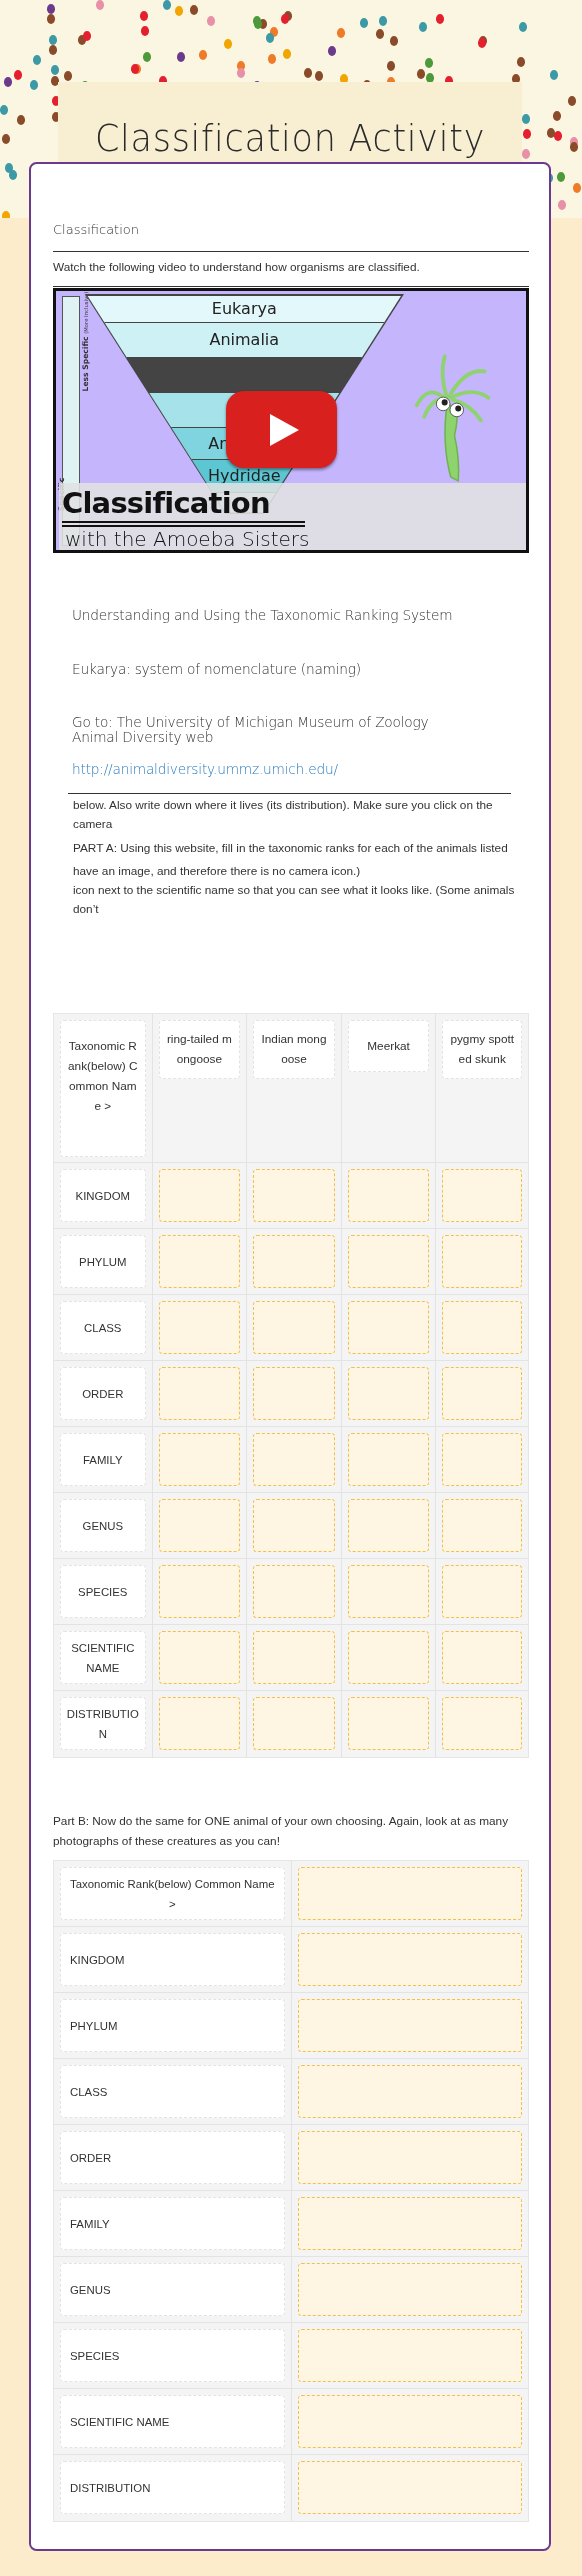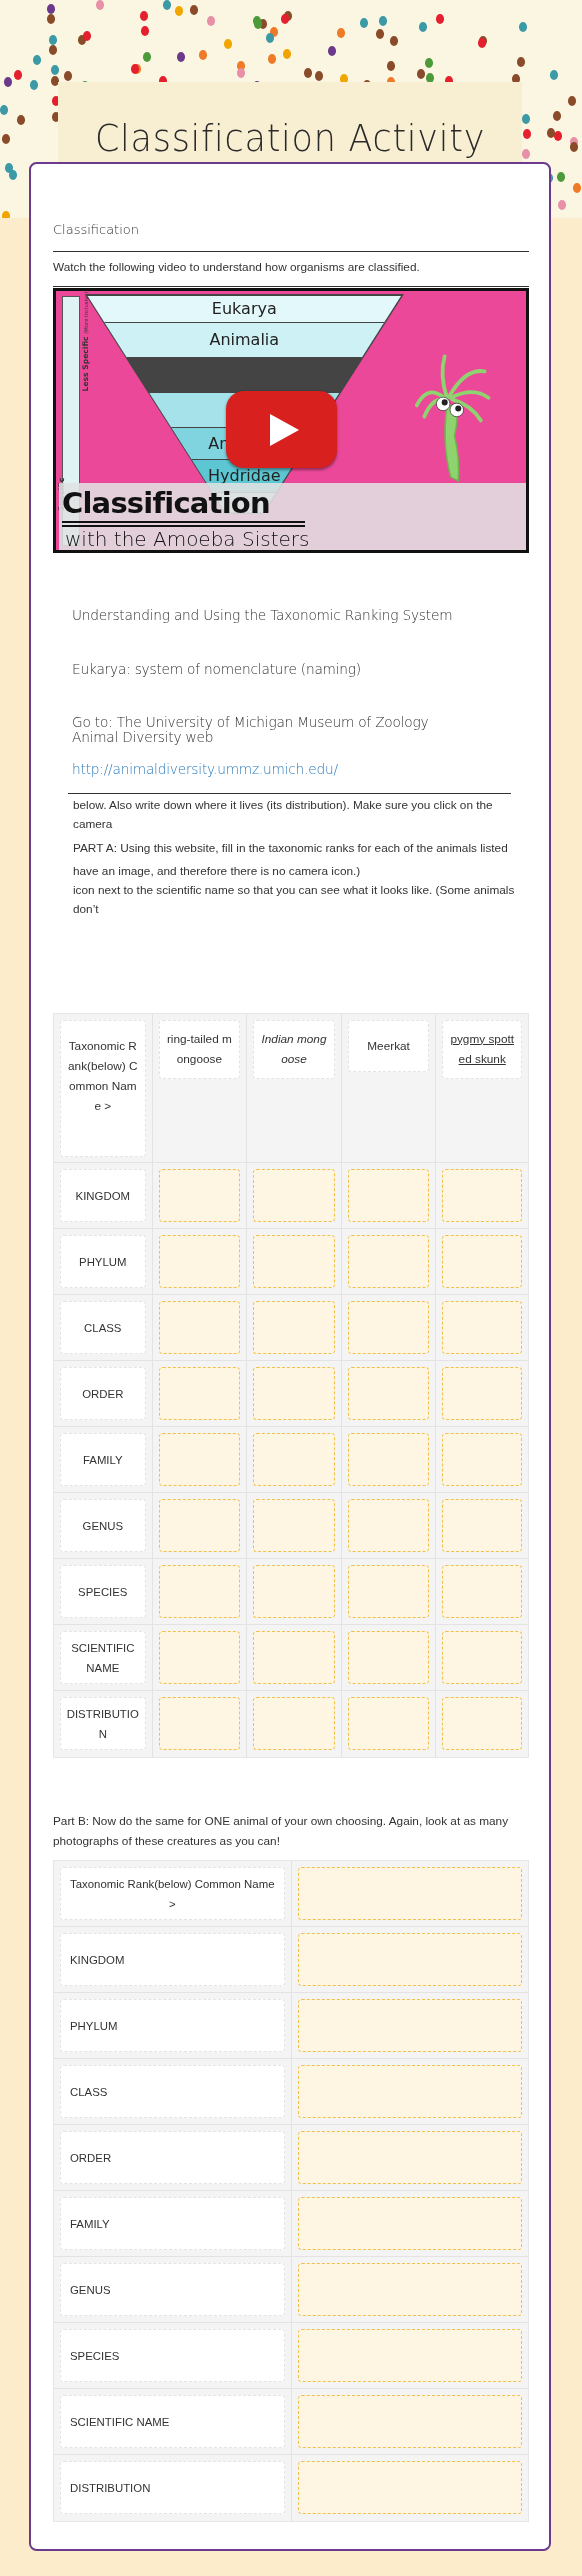--- a/index.html
+++ b/index.html
@@ -42,21 +42,21 @@
   .section-title {
     position: absolute; left: 53px; top: 222px;
     font-size: 13px; color: #333; font-weight: 300;
   }
   .hr { position: absolute; left: 53px; width: 476px; height: 0.8px; background: #333; }
   .watch-text { position: absolute; left: 53px; top: 260px; font-size: 11.8px; color: #333; font-family: "Liberation Sans", sans-serif; }
   .video {
     position: absolute; left: 53px; top: 288px; width: 476px; height: 265px;
     background: #111; padding: 3px;
   }
-  .video-inner { position: relative; width: 100%; height: 100%; background: #ec4899; overflow: hidden; }
+  .video-inner { position: relative; width: 100%; height: 100%; background: #c4b5fd; overflow: hidden; }
   .pyr-row {
     position: absolute; left: 0; right: 0; display: flex; align-items: center; justify-content: center;
     font-family: "DejaVu Sans", sans-serif; font-size: 16px; color: #222; border-bottom: 1.5px solid #444;
   }
   .yt-btn {
     position: absolute; left: 170px; top: 100px; width: 111px; height: 77px;
     background: #d8201f; border-radius: 18px;
     display: flex; align-items: center; justify-content: center;
     box-shadow: 0 1.5px 3px rgba(0,0,0,0.4);
   }
@@ -326,28 +326,28 @@
 </div>
 
 <div class="tableA" id="tableA">
     <div class="trow" style="height: 149px;">
       <div class="tcell" style="width: 99px;">
         <div class="label-box" style="justify-content: center; align-items: flex-start; padding: 15px 6px 6px; line-height: 20px; font-size: 11.8px; height: 137px;">Taxonomic Rank(below) Common Name &gt;</div>
       </div>
       <div class="tcell" style="width: 95px;">
         <div class="label-box" style="justify-content: center; align-items: flex-start; padding: 7.6px 6px 9px; line-height: 20px; font-size: 11.8px;">ring-tailed mongoose</div>
       </div>
-      <div class="tcell" style="width: 95px; font-style: italic;">
+      <div class="tcell" style="width: 95px;">
         <div class="label-box" style="justify-content: center; align-items: flex-start; padding: 7.6px 6px 9px; line-height: 20px; font-size: 11.8px;">Indian mongoose</div>
       </div>
       <div class="tcell" style="width: 95px;">
         <div class="label-box" style="justify-content: center; align-items: flex-start; padding: 15px 4.6px; line-height: 20px; font-size: 11.8px;">Meerkat</div>
       </div>
       <div class="tcell" style="width: 92px;">
-        <div class="label-box" style="justify-content: center; align-items: flex-start; padding: 7.6px 6px 9px; line-height: 20px; font-size: 11.8px; text-decoration: underline;">pygmy spotted skunk</div>
+        <div class="label-box" style="justify-content: center; align-items: flex-start; padding: 7.6px 6px 9px; line-height: 20px; font-size: 11.8px;">pygmy spotted skunk</div>
       </div>
     </div>
     <div class="trow" style="height: 66px;">
       <div class="tcell" style="width: 99px;">
         <div class="label-box" style="height: 53px; justify-content: center; padding: 0px 4.6px; line-height: 20px;">KINGDOM</div>
       </div>
       <div class="tcell" style="width: 95px;">
         <div class="input-box" contenteditable="true" style="height: 53px;"></div>
       </div>
       <div class="tcell" style="width: 95px;">

